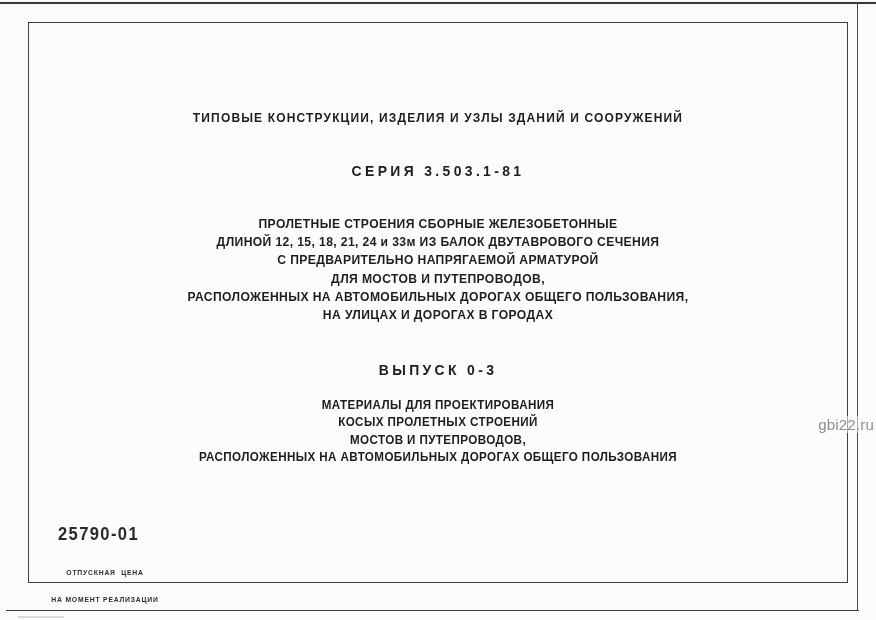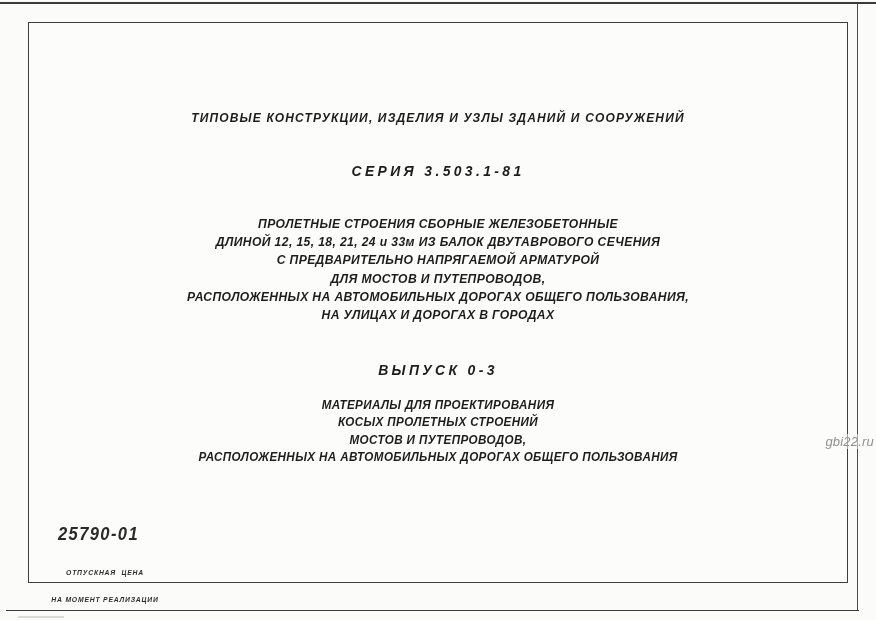--- a/index.html
+++ b/index.html
@@ -11,21 +11,20 @@
     height: 620px;
     position: relative;
     background: #fbfbf9;
     overflow: hidden;
     font-family: "Liberation Sans", sans-serif;
     color: #1d1d1d;
   }
   .page {
     position: absolute;
     inset: 0;
-    font-style: italic;
   }
   
   .outer-top {
     position: absolute;
     left: 0; top: 2px;
     width: 876px; height: 0;
     border-top: 2px solid #3a3a3a;
   }
   .outer-right {
     position: absolute;
@@ -115,22 +114,22 @@
     text-align: center;
     font-size: 6.8px;
     line-height: 9px;
     font-weight: bold;
     letter-spacing: 0.8px;
     color: #2e2e2e;
     white-space: pre;
   }
   .watermark {
     position: absolute;
-    right: 1px; top: 434px;
-    font-size: 13px;
+    right: 1px; top: 416px;
+    font-size: 15px;
     color: #8f8f8d;
     background: rgba(251,251,249,0.55);
     padding: 0 1px;
     letter-spacing: 0.2px;
   }
   .scan-smudge {
     position: absolute;
     left: 18px; top: 616px;
     width: 46px; height: 2px;
     background: #d9d9d5;

